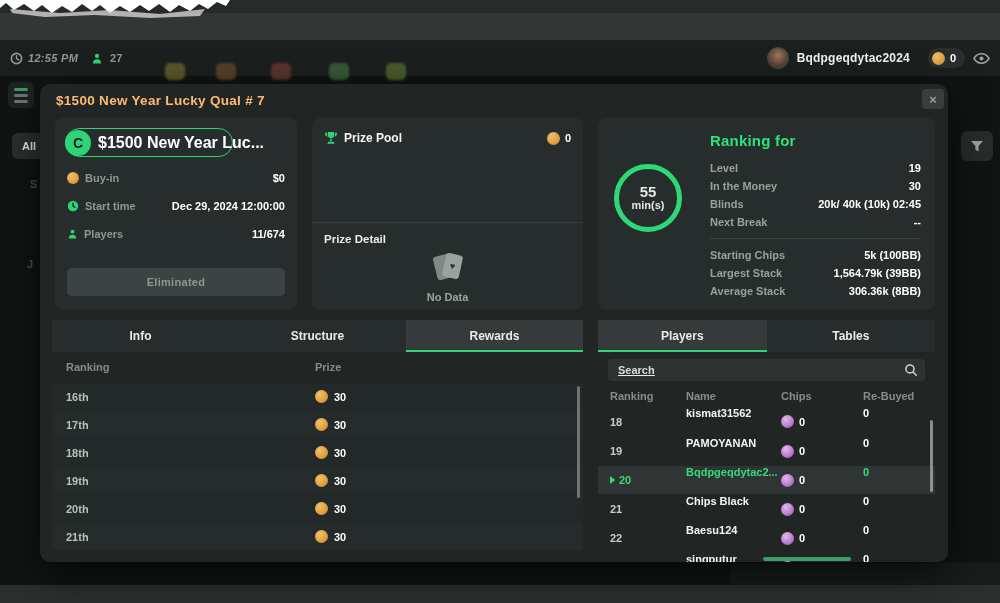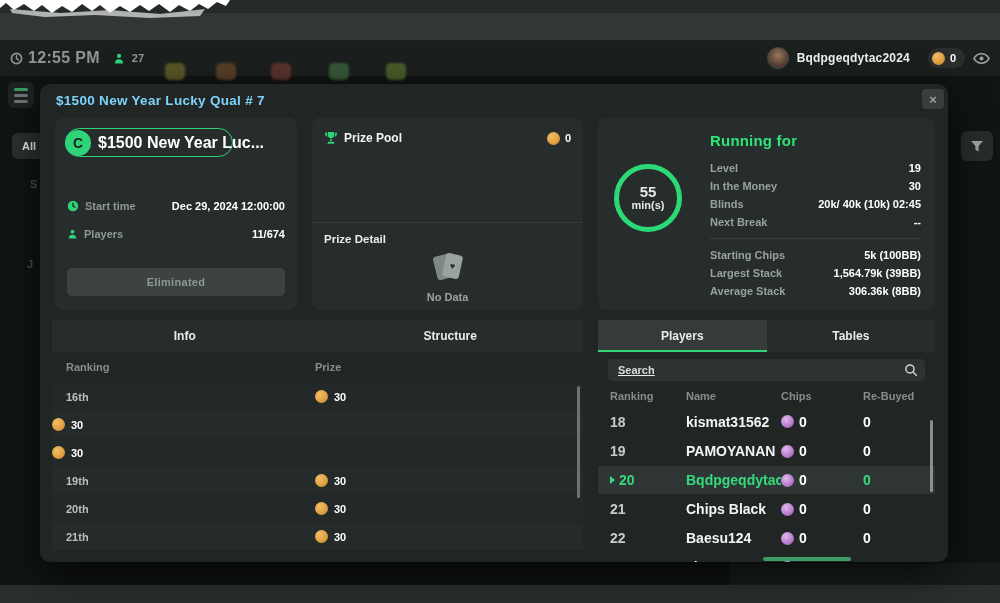--- a/index.html
+++ b/index.html
@@ -6,21 +6,21 @@
   html,body { background:#0b0e0d; }
   body { font-family:"Liberation Sans", sans-serif; }
   .screen { position:relative; width:1000px; height:603px; overflow:hidden; background:#101413; font-weight:bold; }
 
   
   .topbar1 { position:absolute; left:0; top:0; width:1000px; height:40px; background:#323736; }
   .topbar1-strip { position:absolute; left:0; top:0; width:1000px; height:13px; background:#262b2a; }
   .logo-scribble { position:absolute; left:0; top:0; }
   .topbar2 { position:absolute; left:0; top:40px; width:1000px; height:36px; background:#1b201f; display:flex; align-items:center; padding:0 10px; }
   .tb-left { display:flex; align-items:center; gap:5px; }
-  .tb-time { color:#8e9895; font-size:16px; letter-spacing:.3px; }
+  .tb-time { color:#8e9895; font-size:11px; letter-spacing:.3px;font-style:italic; }
   .tb-count { color:#8e9895; font-size:11px; margin-left:2px; }
   .tb-right { margin-left:auto; display:flex; align-items:center; gap:8px; }
   .avatar { width:22px; height:22px; border-radius:50%; background:radial-gradient(circle at 50% 38%, #9a7a60 0%, #6b4f3d 45%, #2e2722 100%); border:1px solid #444b49; }
   .tb-user { color:#eef2f0; font-size:12px; letter-spacing:.2px; }
   .coin-pill { display:flex; align-items:center; gap:5px; background:#2a2f2e; border-radius:11px; height:20px; padding:0 9px 0 4px; margin-left:10px; }
   .coin { border-radius:50%; background:radial-gradient(circle at 35% 32%, #f3bd67 0%, #e0a243 55%, #c07f28 100%); display:inline-block; flex:none; }
   .c13 { width:13px; height:13px; } .c12 { width:12px; height:12px; }
   .coin-val { color:#fff; font-size:11px; }
 
   
@@ -29,21 +29,21 @@
   .hamburger i.g { background:#3f9d63; }
   .all-btn { position:absolute; left:12px; top:133px; width:34px; height:26px; background:#2c3130; border-radius:6px; color:#e8ecea; font-size:11px; display:flex; align-items:center; justify-content:center; }
   .filter-btn { position:absolute; left:961px; top:131px; width:32px; height:30px; background:#272c2b; border-radius:6px; display:flex; align-items:center; justify-content:center; }
   .bg-blob { position:absolute; top:63px; width:20px; height:17px; border-radius:5px; filter:blur(1px); opacity:.75; }
   .bg-letter { position:absolute; color:#4a5250; font-size:11px; }
   .bottom-right-panel { position:absolute; left:730px; top:563px; width:270px; height:22px; background:#181d1c; }
   .bottom-strip { position:absolute; left:0; top:585px; width:1000px; height:18px; background:#2b302f; }
 
   
   .modal { position:absolute; left:40px; top:84px; width:908px; height:478px; background:#212625; border-radius:10px; box-shadow:0 12px 40px rgba(0,0,0,.65); overflow:hidden; }
-  .modal-title { position:absolute; left:16px; top:9px; color:#7dd3fc; font-size:13.5px; letter-spacing:.3px; }
+  .modal-title { position:absolute; left:16px; top:9px; color:#fdba74; font-size:13.5px; letter-spacing:.3px; }
   .modal-close { position:absolute; left:882px; top:5px; width:22px; height:20px; background:#383e3d; border-radius:4px; color:#9aa3a0; font-size:13px; display:flex; align-items:center; justify-content:center; cursor:pointer; }
 
   .card { position:absolute; top:34px; height:192px; background:#272d2c; border-radius:8px; }
   .card1 { left:15px; width:242px; }
   .card2 { left:272px; width:271px;text-align:right; }
   .card3 { left:558px; width:337px; }
 
   
   .pill { position:absolute; left:10px; top:10px; height:29px; width:168px; border:1.5px solid #2ed477; border-radius:15px; display:flex; align-items:center; }
   .pill-ic { width:26px; height:26px; border-radius:50%; background:#2ed477; color:#1c2221; font-size:14px; display:flex; align-items:center; justify-content:center; margin-left:-1px; flex:none; }
@@ -92,21 +92,21 @@
   .rw-rank { padding-left:14px; width:263px; }
   .rw-prize { display:flex; align-items:center; gap:6px; color:#fff; }
   .col-rank-h { padding-left:14px; width:263px; }
 
   .search-wrap { margin:7px 10px 4px 10px; height:22px; background:#2d3332; border-radius:4px; position:relative; display:flex; align-items:center; }
   .search-input { background:transparent; border:none; outline:none; color:#e8ecea; font-family:"Liberation Sans",sans-serif; font-weight:bold; font-size:11px; padding:0 26px 0 10px; width:100%;text-decoration:underline; }
   .search-input::placeholder { color:#d7dcda; opacity:1; }
   .search-ic { position:absolute; right:7px; top:4px; }
 
   .pl-head { display:flex; align-items:center; height:22px; color:#848e8b; font-size:11px; }
-  .pl-row { display:flex; align-items:center; height:29px; font-size:14px; color:#c6cdca; cursor:pointer; }
+  .pl-row { display:flex; height:29px; font-size:11px; color:#c6cdca; cursor:pointer; }
   .pl-row + .pl-row { border-top:1px solid #202625; }
   .pl-c1 { width:88px; padding-left:12px; display:flex; align-items:center; gap:4px; }
   .pl-c2 { width:95px; color:#f2f5f4; white-space:nowrap; overflow:hidden; }
   .pl-c3 { width:72px; display:flex; align-items:center; gap:5px; color:#fff; }
   .pl-c4 { flex:1; padding-left:10px; color:#fff; }
   .chip-purple { width:13px; height:13px; border-radius:50%; background:radial-gradient(circle at 38% 32%, #e0b9ec 0%, #bb7fd0 55%, #8f54a6 100%); flex:none; }
   .pl-row.me { background:#2e3534; }
   .pl-row.me .pl-c1, .pl-row.me .pl-c2, .pl-row.me .pl-c4 { color:#35da7c; }
   .tri { width:0; height:0; border-left:5px solid #35da7c; border-top:4px solid transparent; border-bottom:4px solid transparent; display:inline-block; }
 
@@ -182,20 +182,27 @@
     <div class="modal-title">$1500 New Year Lucky Qual # 7</div>
     <div class="modal-close">
         <span>×</span>
       </div>
 
     <div class="card card1">
       <div class="pill">
         <span class="pill-ic">C</span>
         <span class="pill-txt">$1500 New Year Luc...</span>
       </div>
+      <div class="kv" style="top:52px">
+        <span class="lab">
+            <span class="coin c12"></span>
+            <span>Buy-in</span>
+          </span>
+        <span class="val">$0</span>
+      </div>
       <div class="kv" style="top:80px">
         <span class="lab">
           <svg class="ico" width="12" height="12" viewBox="0 0 16 16">
               <circle cx="8" cy="8" r="7" fill="#2ed477"></circle>
               <path d="M8 4.3V8l2.5 1.7" fill="none" stroke="#1c2221" stroke-width="1.8" stroke-linecap="round"></path>
             </svg>
           <span>Start time</span>
         </span>
         <span class="val">Dec 29, 2024 12:00:00</span>
       </div>
@@ -239,21 +246,21 @@
         <span class="nodata-txt">No Data</span>
       </div>
     </div>
 
     <div class="card card3">
       <div class="ring">
         <span class="n">55</span>
         <span class="u">min(s)</span>
       </div>
       <div class="run-col">
-        <div class="run-title">Running for</div>
+        <div class="run-title">Ranking for</div>
         <div class="run-row">
             <span class="lab">Level</span>
             <span class="val">19</span>
           </div>
         <div class="run-row">
             <span class="lab">In the Money</span>
             <span class="val">30</span>
           </div>
         <div class="run-row">
             <span class="lab">Blinds</span>
@@ -280,40 +287,45 @@
     </div>
 
     <div class="section sec-left">
       <div class="tabs">
         <div class="tab">
             <span>Info</span>
           </div>
         <div class="tab">
             <span>Structure</span>
           </div>
+        <div class="tab active">
+            <span>Rewards</span>
+          </div>
       </div>
       <div class="tbl-head">
         <span class="col-rank-h">Ranking</span>
         <span>Prize</span>
       </div>
       <div>
         <div class="rw-row">
             <span class="rw-rank">16th</span>
             <span class="rw-prize">
               <span class="coin c13"></span>
               <span>30</span>
             </span>
           </div>
         <div class="rw-row">
-            <span class="rw-prize">
-              <span class="coin c13"></span>
-              <span>30</span>
-            </span>
-          </div>
-        <div class="rw-row">
+            <span class="rw-rank">17th</span>
+            <span class="rw-prize">
+              <span class="coin c13"></span>
+              <span>30</span>
+            </span>
+          </div>
+        <div class="rw-row">
+            <span class="rw-rank">18th</span>
             <span class="rw-prize">
               <span class="coin c13"></span>
               <span>30</span>
             </span>
           </div>
         <div class="rw-row">
             <span class="rw-rank">19th</span>
             <span class="rw-prize">
               <span class="coin c13"></span>
               <span>30</span>

